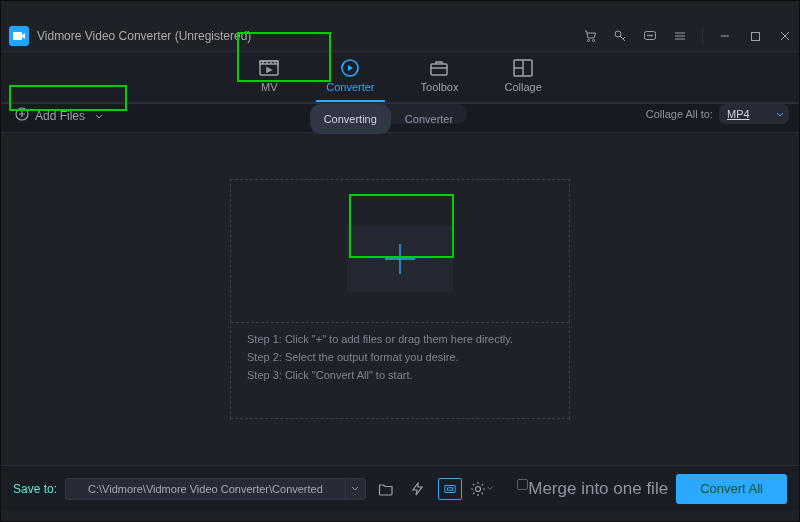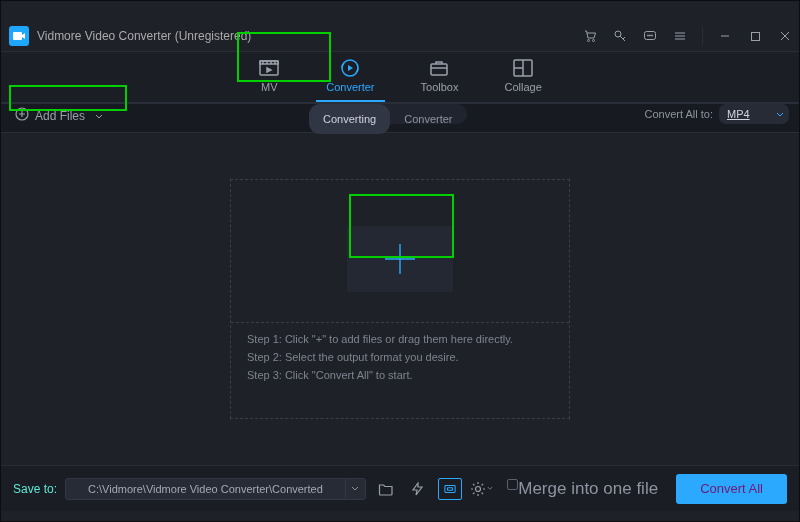--- a/index.html
+++ b/index.html
@@ -35,21 +35,21 @@
   
   .bottom { height: 46px; border-top: 1px solid #2a2e39; background: #1a1d24; display: flex; align-items: center; padding: 0 12px; gap: 8px; }
   .save-label { font-size: 12px; color: #5eead4; }
   .save-input-wrap { background: #272b36; border: 1px solid #323744; border-radius: 3px; height: 22px; display: flex; align-items: center; }
   .save-input { flex: 1; padding: 0 22px; font-size: 11px; color: #a4a9b4; white-space: nowrap; overflow: hidden; min-width: 230px; }
   .save-input-btn { width: 20px; height: 22px; display: flex; align-items: center; justify-content: center; border-left: 1px solid #323744; color: #8e94a0; }
   .tool-btn { width: 24px; height: 22px; display: flex; align-items: center; justify-content: center; color: #8e94a0; }
   .tool-btn.blue-box { border: 1px solid #2aa9ff; border-radius: 2px; color: #2aa9ff; }
   .merge { display: flex; margin-left: auto; font-size: 17px; color: #8e94a0; }
   .checkbox { width: 11px; height: 11px; border: 1px solid #5a6070; border-radius: 2px; }
-  .convert-all-btn { background: #2aa9ff; color: #701a75; font-size: 13px; padding: 0 24px; height: 30px; border-radius: 3px; display: flex; align-items: center; margin-left: 10px; }
+  .convert-all-btn { background: #2aa9ff; color: #14532d; font-size: 13px; padding: 0 24px; height: 30px; border-radius: 3px; display: flex; align-items: center; }
 </style>
 </head>
 <body>
 
 <div class="titlebar">
   <div class="logo">
     <svg width="14" height="14" viewBox="0 0 14 14">
         <rect x="1" y="3" width="9" height="8" rx="1" fill="#fff"></rect>
         <path d="M10 6 L13 4 V10 L10 8 Z" fill="#fff"></path>
       </svg>
@@ -161,21 +161,21 @@
   </div>
   <div class="pill-group">
     <div class="pill active">
         <span>Converting</span>
       </div>
     <div class="pill">
         <span>Converter</span>
       </div>
   </div>
   <div class="convert-all-to">
-    <span>Convert All to:</span>
+    <span>Collage All to:</span>
     <div class="convert-select">
       <span>MP4</span>
       <span class="blue-arrow">
         <svg width="8" height="6" viewBox="0 0 8 6">
             <path d="M1 1l3 3 3-3" stroke="#2aa9ff" fill="none"></path>
           </svg>
       </span>
     </div>
   </div>
 </div>

